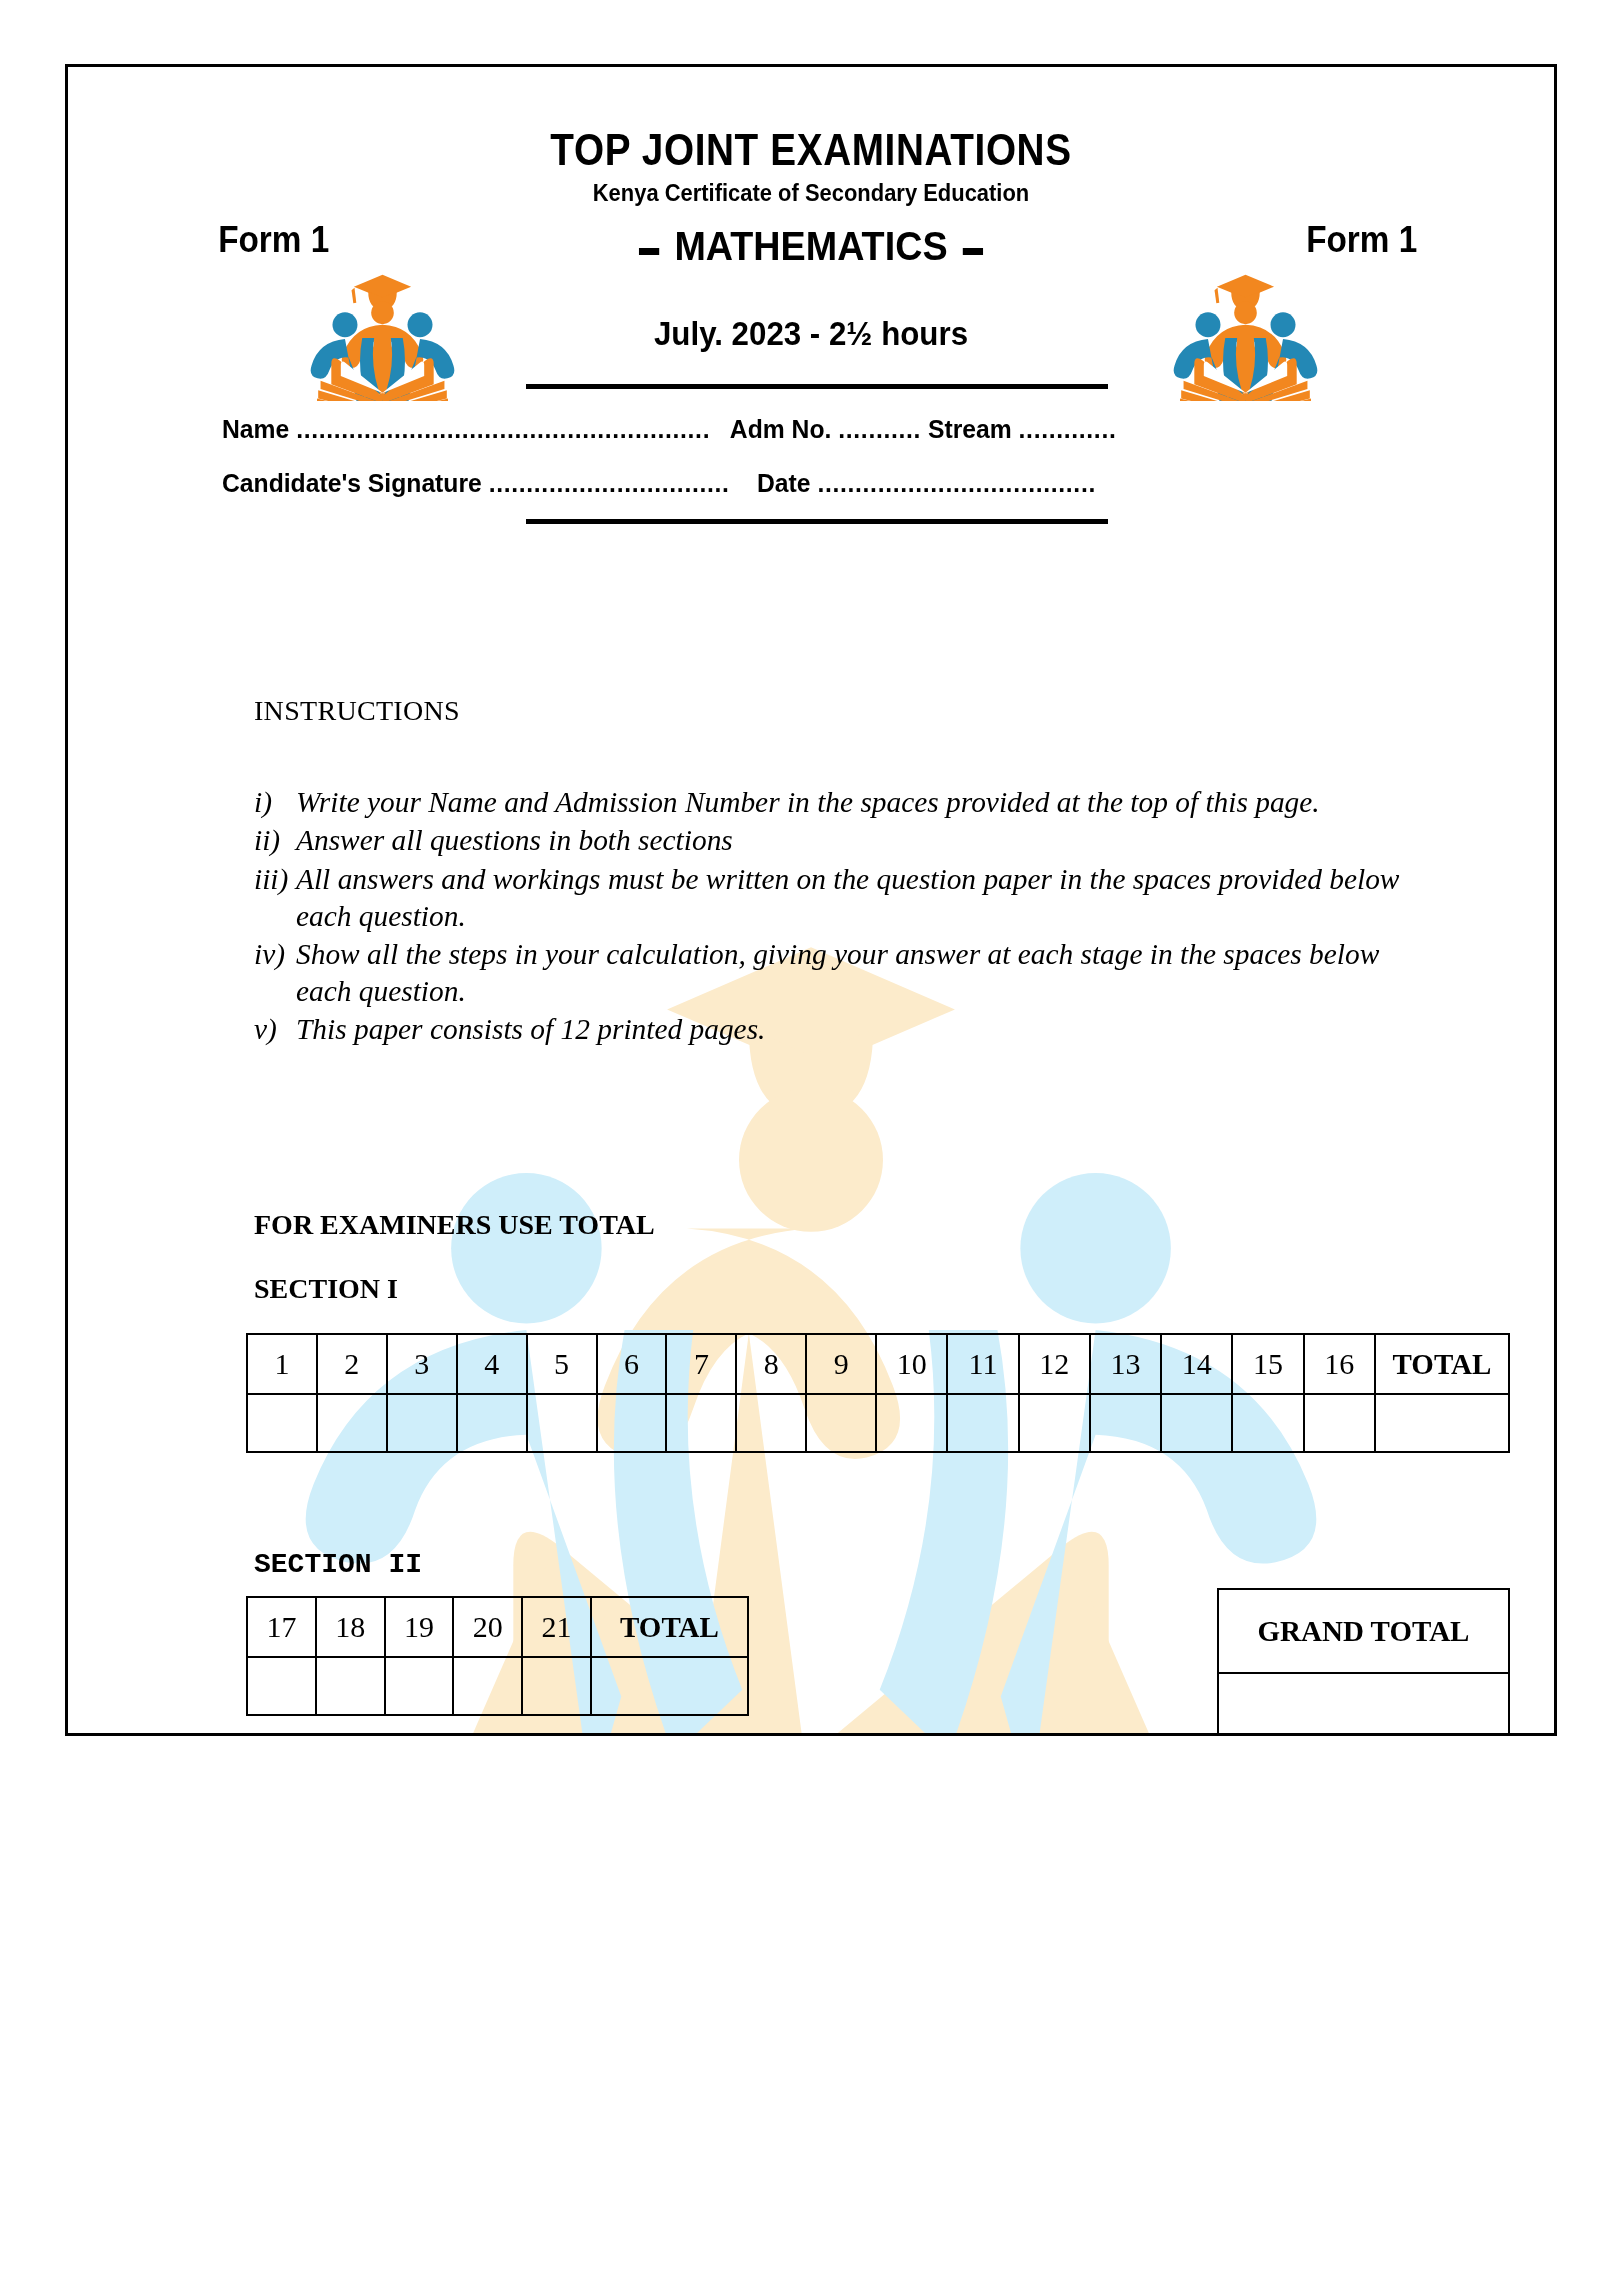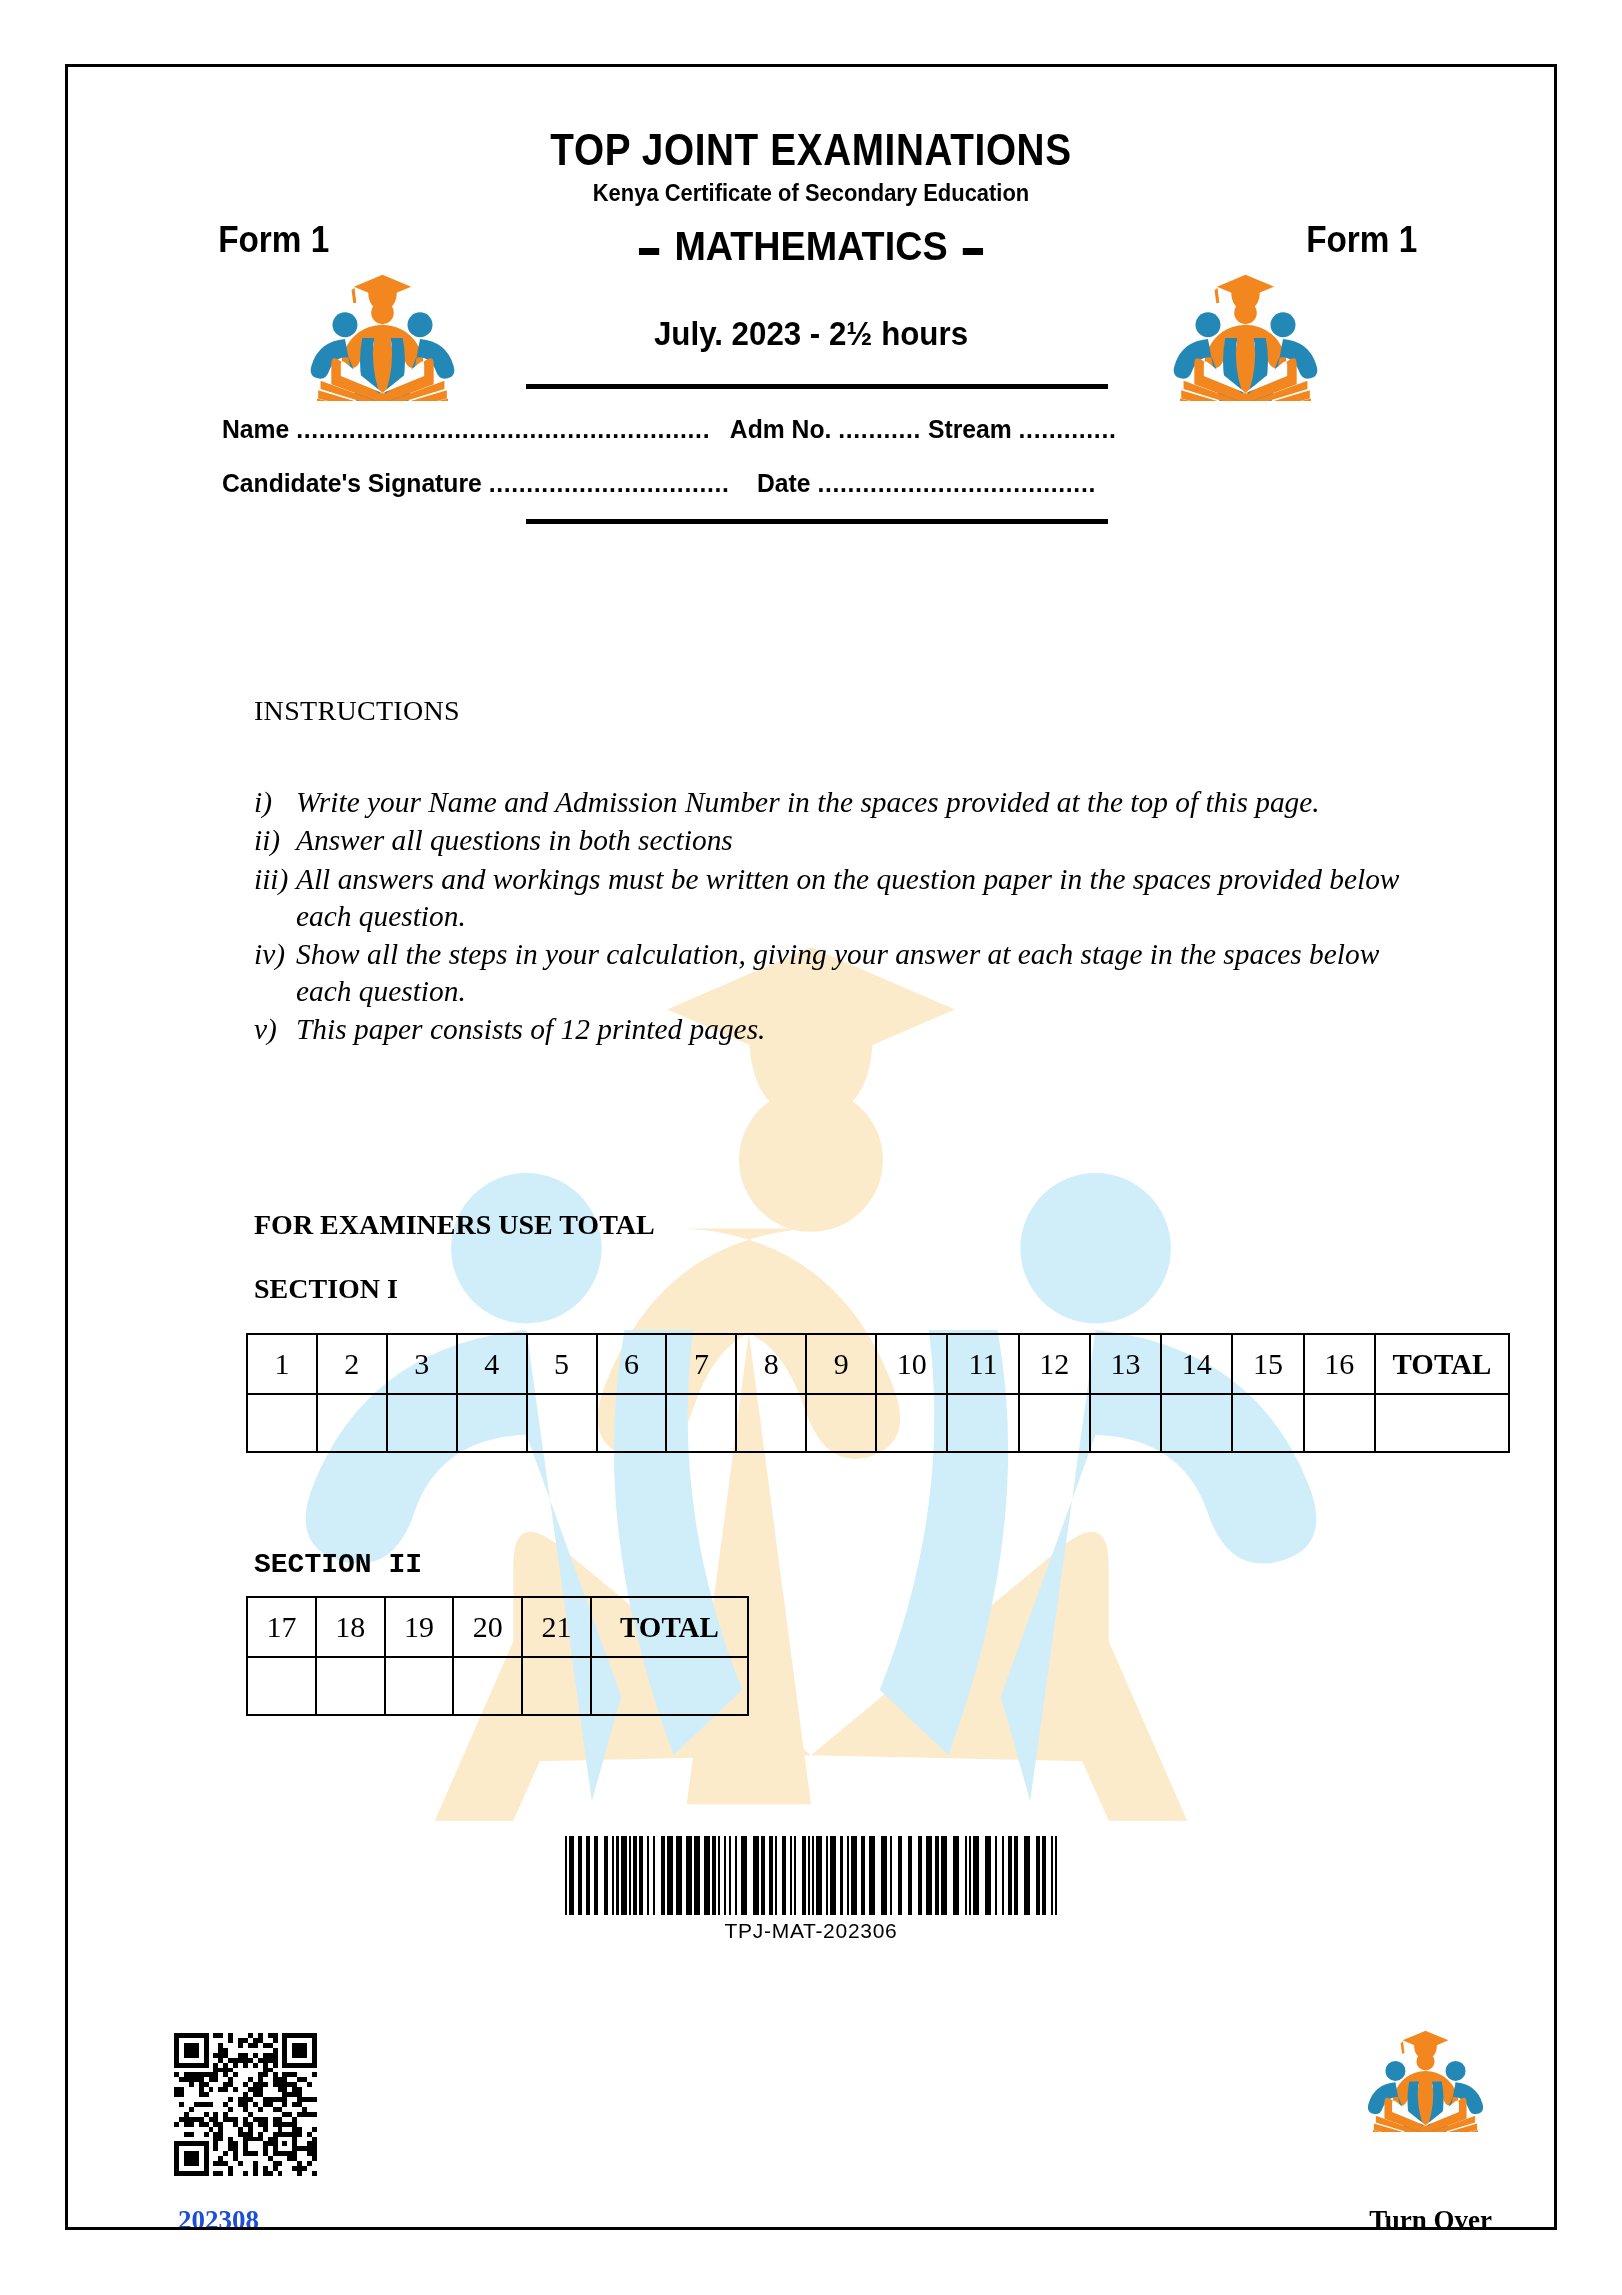--- a/index.html
+++ b/index.html
@@ -1,21 +1,21 @@
 <!DOCTYPE html>
 <html style="font-size:10.5px"><head>
 <meta charset="utf-8">
 <style>
   html,body{margin:0;padding:0;background:#ffffff;}
   body{width:1623px;height:2295px;position:relative;font-family:"Liberation Serif",serif;}
 
   
   #page-frame{
     position:absolute;left:65px;top:64px;
-    width:1492px;height:2166px;
+    width:1492px;height:1672px;
     border:3.3px solid #000;
     background:#fff;
     box-sizing:border-box;
     overflow:hidden;
   }
 
   
   #watermark{
     position:absolute;left:50%;top:772px;
     transform:translateX(-50%);
@@ -379,20 +379,30 @@
           <td></td>
           <td></td>
           <td></td>
           <td></td>
           <td></td>
           <td class="total-cell"></td>
         </tr>
     </tbody>
   </table>
 
+  <table class="marks" id="grand-table">
+    <tbody>
+      <tr class="head">
+        <td>GRAND TOTAL</td>
+      </tr>
+      <tr class="blank">
+        <td></td>
+      </tr>
+    </tbody>
+  </table>
 
   <div id="barcode-wrap">
     <div id="barcode"><i style="width: 2px;"></i><i style="width: 2px; background: rgb(255, 255, 255);"></i><i style="width: 2px;"></i><i style="width: 3.9px;"></i><i style="width: 3.9px; background: rgb(255, 255, 255);"></i><i style="width: 3.9px;"></i><i style="width: 3.9px; background: rgb(255, 255, 255);"></i><i style="width: 3.9px;"></i><i style="width: 3.9px; background: rgb(255, 255, 255);"></i><i style="width: 3.9px;"></i><i style="width: 5.9px; background: rgb(255, 255, 255);"></i><i style="width: 3.9px;"></i><i style="width: 3.9px; background: rgb(255, 255, 255);"></i><i style="width: 2px;"></i><i style="width: 2px; background: rgb(255, 255, 255);"></i><i style="width: 3.9px;"></i><i style="width: 2px; background: rgb(255, 255, 255);"></i><i style="width: 5.9px;"></i><i style="width: 2px; background: rgb(255, 255, 255);"></i><i style="width: 2px;"></i><i style="width: 2px; background: rgb(255, 255, 255);"></i><i style="width: 3.9px;"></i><i style="width: 2px; background: rgb(255, 255, 255);"></i><i style="width: 3.9px;"></i><i style="width: 3.9px; background: rgb(255, 255, 255);"></i><i style="width: 2px;"></i><i style="width: 3.9px; background: rgb(255, 255, 255);"></i><i style="width: 2px;"></i><i style="width: 5.9px; background: rgb(255, 255, 255);"></i><i style="width: 3.9px;"></i><i style="width: 2px; background: rgb(255, 255, 255);"></i><i style="width: 5.9px;"></i><i style="width: 3.9px; background: rgb(255, 255, 255);"></i><i style="width: 5.9px;"></i><i style="width: 3.9px; background: rgb(255, 255, 255);"></i><i style="width: 5.9px;"></i><i style="width: 2px; background: rgb(255, 255, 255);"></i><i style="width: 5.9px;"></i><i style="width: 3.9px; background: rgb(255, 255, 255);"></i><i style="width: 5.9px;"></i><i style="width: 2px; background: rgb(255, 255, 255);"></i><i style="width: 3.9px;"></i><i style="width: 2px; background: rgb(255, 255, 255);"></i><i style="width: 2px;"></i><i style="width: 3.9px; background: rgb(255, 255, 255);"></i><i style="width: 2px;"></i><i style="width: 3.9px; background: rgb(255, 255, 255);"></i><i style="width: 2px;"></i><i style="width: 3.9px; background: rgb(255, 255, 255);"></i><i style="width: 2px;"></i><i style="width: 3.9px; background: rgb(255, 255, 255);"></i><i style="width: 5.9px;"></i><i style="width: 5.9px; background: rgb(255, 255, 255);"></i><i style="width: 5.9px;"></i><i style="width: 2px; background: rgb(255, 255, 255);"></i><i style="width: 3.9px;"></i><i style="width: 3.9px; background: rgb(255, 255, 255);"></i><i style="width: 3.9px;"></i><i style="width: 2px; background: rgb(255, 255, 255);"></i><i style="width: 2px;"></i><i style="width: 5.9px; background: rgb(255, 255, 255);"></i><i style="width: 3.9px;"></i><i style="width: 3.9px; background: rgb(255, 255, 255);"></i><i style="width: 2px;"></i><i style="width: 2px; background: rgb(255, 255, 255);"></i><i style="width: 2px;"></i><i style="width: 5.9px; background: rgb(255, 255, 255);"></i><i style="width: 3.9px;"></i><i style="width: 2px; background: rgb(255, 255, 255);"></i><i style="width: 2px;"></i><i style="width: 2px; background: rgb(255, 255, 255);"></i><i style="width: 2px;"></i><i style="width: 2px; background: rgb(255, 255, 255);"></i><i style="width: 5.9px;"></i><i style="width: 3.9px; background: rgb(255, 255, 255);"></i><i style="width: 2px;"></i><i style="width: 2px; background: rgb(255, 255, 255);"></i><i style="width: 5.9px;"></i><i style="width: 3.9px; background: rgb(255, 255, 255);"></i><i style="width: 3.9px;"></i><i style="width: 3.9px; background: rgb(255, 255, 255);"></i><i style="width: 2px;"></i><i style="width: 2px; background: rgb(255, 255, 255);"></i><i style="width: 5.9px;"></i><i style="width: 3.9px; background: rgb(255, 255, 255);"></i><i style="width: 3.9px;"></i><i style="width: 3.9px; background: rgb(255, 255, 255);"></i><i style="width: 5.9px;"></i><i style="width: 5.9px; background: rgb(255, 255, 255);"></i><i style="width: 5.9px;"></i><i style="width: 3.9px; background: rgb(255, 255, 255);"></i><i style="width: 2px;"></i><i style="width: 5.9px; background: rgb(255, 255, 255);"></i><i style="width: 3.9px;"></i><i style="width: 5.9px; background: rgb(255, 255, 255);"></i><i style="width: 3.9px;"></i><i style="width: 5.9px; background: rgb(255, 255, 255);"></i><i style="width: 3.9px;"></i><i style="width: 3.9px; background: rgb(255, 255, 255);"></i><i style="width: 5.9px;"></i><i style="width: 3.9px; background: rgb(255, 255, 255);"></i><i style="width: 3.9px;"></i><i style="width: 2px; background: rgb(255, 255, 255);"></i><i style="width: 5.9px;"></i><i style="width: 5.9px; background: rgb(255, 255, 255);"></i><i style="width: 5.9px;"></i><i style="width: 5.9px; background: rgb(255, 255, 255);"></i><i style="width: 2px;"></i><i style="width: 2px; background: rgb(255, 255, 255);"></i><i style="width: 2px;"></i><i style="width: 2px; background: rgb(255, 255, 255);"></i><i style="width: 5.9px;"></i><i style="width: 5.9px; background: rgb(255, 255, 255);"></i><i style="width: 5.9px;"></i><i style="width: 3.9px; background: rgb(255, 255, 255);"></i><i style="width: 2px;"></i><i style="width: 5.9px; background: rgb(255, 255, 255);"></i><i style="width: 2px;"></i><i style="width: 3.9px; background: rgb(255, 255, 255);"></i><i style="width: 3.9px;"></i><i style="width: 2px; background: rgb(255, 255, 255);"></i><i style="width: 3.9px;"></i><i style="width: 5.9px; background: rgb(255, 255, 255);"></i><i style="width: 5.9px;"></i><i style="width: 5.9px; background: rgb(255, 255, 255);"></i><i style="width: 3.9px;"></i><i style="width: 2px; background: rgb(255, 255, 255);"></i><i style="width: 3.9px;"></i><i style="width: 5.9px; background: rgb(255, 255, 255);"></i><i style="width: 2px;"></i><i style="width: 2px; background: rgb(255, 255, 255);"></i><i style="width: 2px;"></i></div>
     <div id="barcode-label">TPJ-MAT-202306</div>
   </div>
 
   <svg id="qr" viewBox="0 0 29 29" shape-rendering="crispEdges" aria-hidden="true">
     <rect width="29" height="29" fill="#fff"></rect>
     <g id="qr-modules" fill="#000">
         <path d="M0 0h1v1h-1zM1 0h1v1h-1zM2 0h1v1h-1zM3 0h1v1h-1zM4 0h1v1h-1zM5 0h1v1h-1zM6 0h1v1h-1zM8 0h1v1h-1zM9 0h1v1h-1zM11 0h1v1h-1zM15 0h1v1h-1zM17 0h1v1h-1zM19 0h1v1h-1zM20 0h1v1h-1zM22 0h1v1h-1zM23 0h1v1h-1zM24 0h1v1h-1zM25 0h1v1h-1zM26 0h1v1h-1zM27 0h1v1h-1zM28 0h1v1h-1zM0 1h1v1h-1zM6 1h1v1h-1zM11 1h1v1h-1zM13 1h1v1h-1zM14 1h1v1h-1zM16 1h1v1h-1zM17 1h1v1h-1zM20 1h1v1h-1zM22 1h1v1h-1zM28 1h1v1h-1zM0 2h1v1h-1zM2 2h1v1h-1zM3 2h1v1h-1zM4 2h1v1h-1zM6 2h1v1h-1zM9 2h1v1h-1zM13 2h1v1h-1zM15 2h1v1h-1zM16 2h1v1h-1zM18 2h1v1h-1zM19 2h1v1h-1zM22 2h1v1h-1zM24 2h1v1h-1zM25 2h1v1h-1zM26 2h1v1h-1zM28 2h1v1h-1zM0 3h1v1h-1zM2 3h1v1h-1zM3 3h1v1h-1zM4 3h1v1h-1zM6 3h1v1h-1zM9 3h1v1h-1zM10 3h1v1h-1zM20 3h1v1h-1zM22 3h1v1h-1zM24 3h1v1h-1zM25 3h1v1h-1zM26 3h1v1h-1zM28 3h1v1h-1zM0 4h1v1h-1zM2 4h1v1h-1zM3 4h1v1h-1zM4 4h1v1h-1zM6 4h1v1h-1zM8 4h1v1h-1zM9 4h1v1h-1zM10 4h1v1h-1zM13 4h1v1h-1zM14 4h1v1h-1zM16 4h1v1h-1zM18 4h1v1h-1zM19 4h1v1h-1zM20 4h1v1h-1zM22 4h1v1h-1zM24 4h1v1h-1zM25 4h1v1h-1zM26 4h1v1h-1zM28 4h1v1h-1zM0 5h1v1h-1zM6 5h1v1h-1zM9 5h1v1h-1zM11 5h1v1h-1zM12 5h1v1h-1zM13 5h1v1h-1zM14 5h1v1h-1zM15 5h1v1h-1zM17 5h1v1h-1zM18 5h1v1h-1zM19 5h1v1h-1zM20 5h1v1h-1zM22 5h1v1h-1zM28 5h1v1h-1zM0 6h1v1h-1zM1 6h1v1h-1zM2 6h1v1h-1zM3 6h1v1h-1zM4 6h1v1h-1zM5 6h1v1h-1zM6 6h1v1h-1zM8 6h1v1h-1zM10 6h1v1h-1zM12 6h1v1h-1zM14 6h1v1h-1zM16 6h1v1h-1zM18 6h1v1h-1zM20 6h1v1h-1zM22 6h1v1h-1zM23 6h1v1h-1zM24 6h1v1h-1zM25 6h1v1h-1zM26 6h1v1h-1zM27 6h1v1h-1zM28 6h1v1h-1zM8 7h1v1h-1zM9 7h1v1h-1zM10 7h1v1h-1zM11 7h1v1h-1zM18 7h1v1h-1zM19 7h1v1h-1zM0 8h1v1h-1zM2 8h1v1h-1zM3 8h1v1h-1zM4 8h1v1h-1zM5 8h1v1h-1zM6 8h1v1h-1zM7 8h1v1h-1zM8 8h1v1h-1zM10 8h1v1h-1zM12 8h1v1h-1zM17 8h1v1h-1zM18 8h1v1h-1zM20 8h1v1h-1zM22 8h1v1h-1zM23 8h1v1h-1zM24 8h1v1h-1zM28 8h1v1h-1zM1 9h1v1h-1zM2 9h1v1h-1zM3 9h1v1h-1zM4 9h1v1h-1zM5 9h1v1h-1zM7 9h1v1h-1zM8 9h1v1h-1zM11 9h1v1h-1zM15 9h1v1h-1zM17 9h1v1h-1zM20 9h1v1h-1zM21 9h1v1h-1zM22 9h1v1h-1zM25 9h1v1h-1zM26 9h1v1h-1zM3 10h1v1h-1zM5 10h1v1h-1zM6 10h1v1h-1zM10 10h1v1h-1zM11 10h1v1h-1zM14 10h1v1h-1zM16 10h1v1h-1zM17 10h1v1h-1zM18 10h1v1h-1zM20 10h1v1h-1zM21 10h1v1h-1zM22 10h1v1h-1zM23 10h1v1h-1zM24 10h1v1h-1zM27 10h1v1h-1zM0 11h1v1h-1zM1 11h1v1h-1zM5 11h1v1h-1zM7 11h1v1h-1zM9 11h1v1h-1zM10 11h1v1h-1zM12 11h1v1h-1zM15 11h1v1h-1zM16 11h1v1h-1zM17 11h1v1h-1zM21 11h1v1h-1zM22 11h1v1h-1zM24 11h1v1h-1zM25 11h1v1h-1zM0 12h1v1h-1zM1 12h1v1h-1zM5 12h1v1h-1zM6 12h1v1h-1zM14 12h1v1h-1zM16 12h1v1h-1zM17 12h1v1h-1zM22 12h1v1h-1zM23 12h1v1h-1zM24 12h1v1h-1zM25 12h1v1h-1zM11 13h1v1h-1zM13 13h1v1h-1zM14 13h1v1h-1zM15 13h1v1h-1zM18 13h1v1h-1zM19 13h1v1h-1zM20 13h1v1h-1zM21 13h1v1h-1zM22 13h1v1h-1zM25 13h1v1h-1zM26 13h1v1h-1zM27 13h1v1h-1zM28 13h1v1h-1zM1 14h1v1h-1zM4 14h1v1h-1zM5 14h1v1h-1zM6 14h1v1h-1zM7 14h1v1h-1zM10 14h1v1h-1zM13 14h1v1h-1zM14 14h1v1h-1zM16 14h1v1h-1zM18 14h1v1h-1zM19 14h1v1h-1zM22 14h1v1h-1zM24 14h1v1h-1zM25 14h1v1h-1zM3 15h1v1h-1zM11 15h1v1h-1zM14 15h1v1h-1zM17 15h1v1h-1zM20 15h1v1h-1zM21 15h1v1h-1zM26 15h1v1h-1zM2 16h1v1h-1zM6 16h1v1h-1zM8 16h1v1h-1zM10 16h1v1h-1zM15 16h1v1h-1zM22 16h1v1h-1zM23 16h1v1h-1zM25 16h1v1h-1zM26 16h1v1h-1zM27 16h1v1h-1zM28 16h1v1h-1zM1 17h1v1h-1zM2 17h1v1h-1zM3 17h1v1h-1zM4 17h1v1h-1zM5 17h1v1h-1zM7 17h1v1h-1zM8 17h1v1h-1zM10 17h1v1h-1zM11 17h1v1h-1zM12 17h1v1h-1zM14 17h1v1h-1zM16 17h1v1h-1zM17 17h1v1h-1zM18 17h1v1h-1zM20 17h1v1h-1zM21 17h1v1h-1zM24 17h1v1h-1zM0 18h1v1h-1zM2 18h1v1h-1zM3 18h1v1h-1zM5 18h1v1h-1zM6 18h1v1h-1zM8 18h1v1h-1zM9 18h1v1h-1zM12 18h1v1h-1zM14 18h1v1h-1zM15 18h1v1h-1zM17 18h1v1h-1zM18 18h1v1h-1zM20 18h1v1h-1zM21 18h1v1h-1zM22 18h1v1h-1zM23 18h1v1h-1zM24 18h1v1h-1zM7 19h1v1h-1zM9 19h1v1h-1zM13 19h1v1h-1zM15 19h1v1h-1zM18 19h1v1h-1zM21 19h1v1h-1zM24 19h1v1h-1zM25 19h1v1h-1zM28 19h1v1h-1zM2 20h1v1h-1zM3 20h1v1h-1zM6 20h1v1h-1zM8 20h1v1h-1zM9 20h1v1h-1zM13 20h1v1h-1zM14 20h1v1h-1zM15 20h1v1h-1zM17 20h1v1h-1zM20 20h1v1h-1zM21 20h1v1h-1zM22 20h1v1h-1zM23 20h1v1h-1zM24 20h1v1h-1zM25 20h1v1h-1zM27 20h1v1h-1zM8 21h1v1h-1zM9 21h1v1h-1zM11 21h1v1h-1zM14 21h1v1h-1zM15 21h1v1h-1zM16 21h1v1h-1zM17 21h1v1h-1zM19 21h1v1h-1zM20 21h1v1h-1zM24 21h1v1h-1zM28 21h1v1h-1zM0 22h1v1h-1zM1 22h1v1h-1zM2 22h1v1h-1zM3 22h1v1h-1zM4 22h1v1h-1zM5 22h1v1h-1zM6 22h1v1h-1zM8 22h1v1h-1zM11 22h1v1h-1zM12 22h1v1h-1zM14 22h1v1h-1zM18 22h1v1h-1zM19 22h1v1h-1zM20 22h1v1h-1zM22 22h1v1h-1zM24 22h1v1h-1zM27 22h1v1h-1zM28 22h1v1h-1zM0 23h1v1h-1zM6 23h1v1h-1zM8 23h1v1h-1zM11 23h1v1h-1zM12 23h1v1h-1zM14 23h1v1h-1zM18 23h1v1h-1zM20 23h1v1h-1zM24 23h1v1h-1zM25 23h1v1h-1zM26 23h1v1h-1zM27 23h1v1h-1zM28 23h1v1h-1zM0 24h1v1h-1zM2 24h1v1h-1zM3 24h1v1h-1zM4 24h1v1h-1zM6 24h1v1h-1zM10 24h1v1h-1zM12 24h1v1h-1zM14 24h1v1h-1zM15 24h1v1h-1zM16 24h1v1h-1zM18 24h1v1h-1zM20 24h1v1h-1zM21 24h1v1h-1zM22 24h1v1h-1zM23 24h1v1h-1zM24 24h1v1h-1zM27 24h1v1h-1zM28 24h1v1h-1zM0 25h1v1h-1zM2 25h1v1h-1zM3 25h1v1h-1zM4 25h1v1h-1zM6 25h1v1h-1zM9 25h1v1h-1zM12 25h1v1h-1zM19 25h1v1h-1zM23 25h1v1h-1zM24 25h1v1h-1zM28 25h1v1h-1zM0 26h1v1h-1zM2 26h1v1h-1zM3 26h1v1h-1zM4 26h1v1h-1zM6 26h1v1h-1zM8 26h1v1h-1zM9 26h1v1h-1zM10 26h1v1h-1zM13 26h1v1h-1zM16 26h1v1h-1zM20 26h1v1h-1zM21 26h1v1h-1zM25 26h1v1h-1zM27 26h1v1h-1zM0 27h1v1h-1zM6 27h1v1h-1zM11 27h1v1h-1zM16 27h1v1h-1zM18 27h1v1h-1zM20 27h1v1h-1zM24 27h1v1h-1zM25 27h1v1h-1zM26 27h1v1h-1zM0 28h1v1h-1zM1 28h1v1h-1zM2 28h1v1h-1zM3 28h1v1h-1zM4 28h1v1h-1zM5 28h1v1h-1zM6 28h1v1h-1zM8 28h1v1h-1zM9 28h1v1h-1zM11 28h1v1h-1zM14 28h1v1h-1zM16 28h1v1h-1zM18 28h1v1h-1zM19 28h1v1h-1zM21 28h1v1h-1zM25 28h1v1h-1zM28 28h1v1h-1z" fill="#000"></path>

